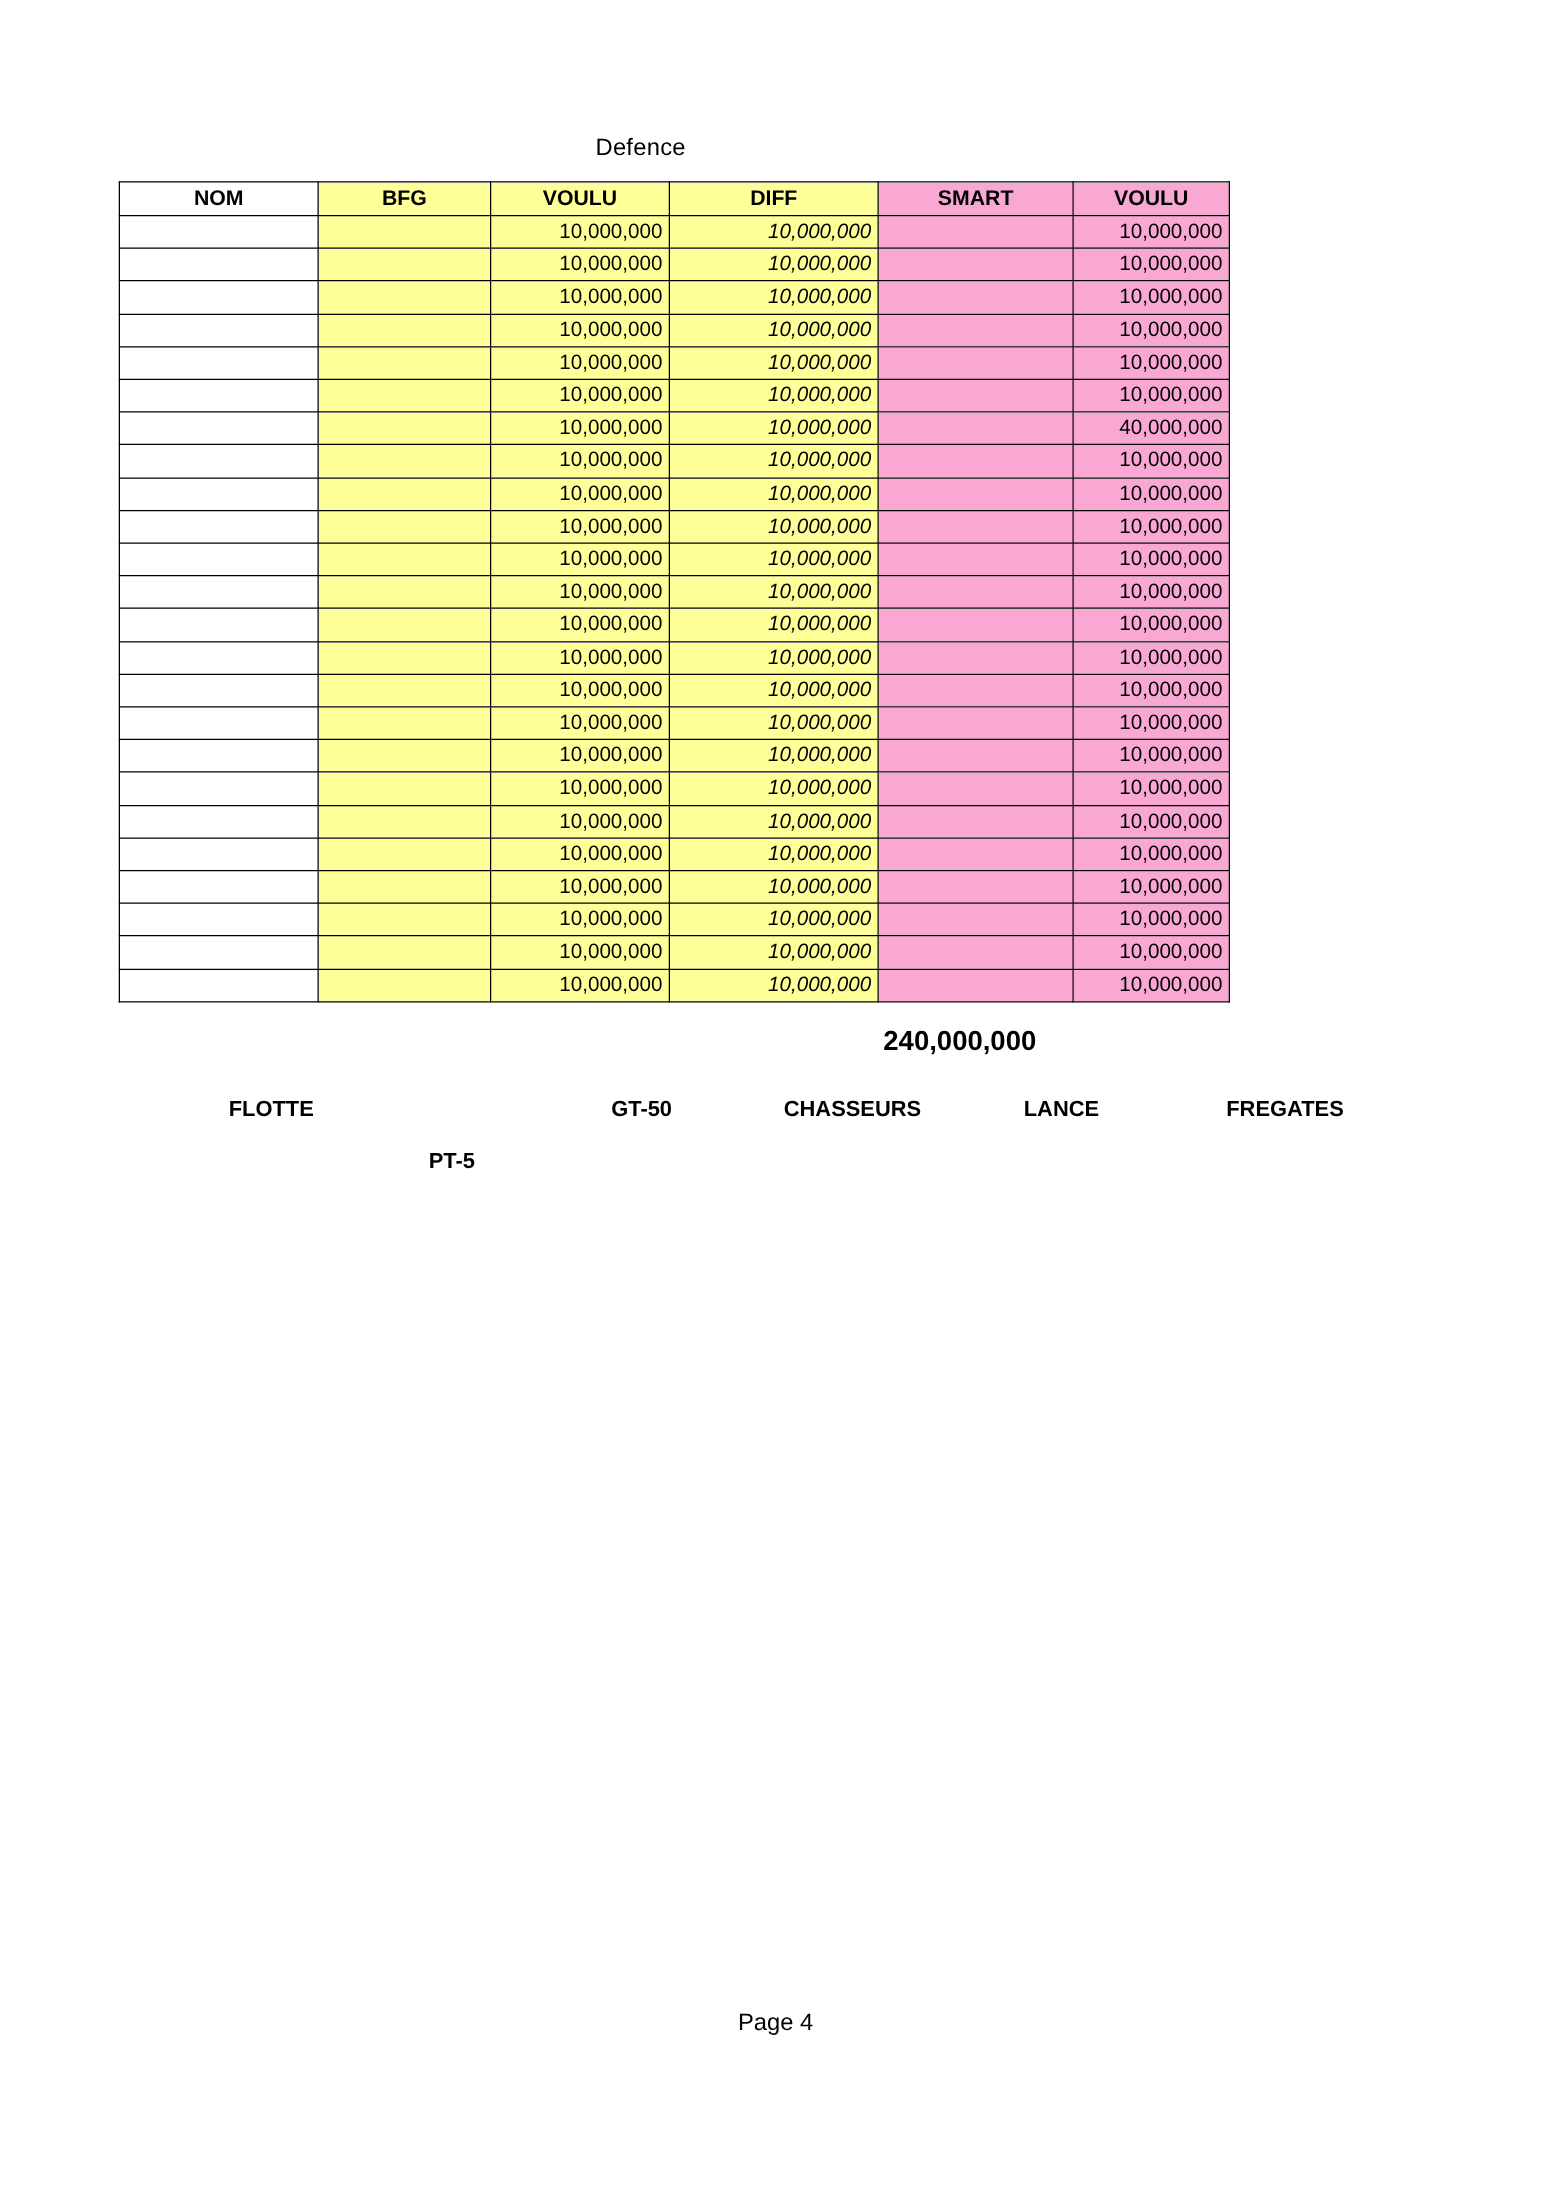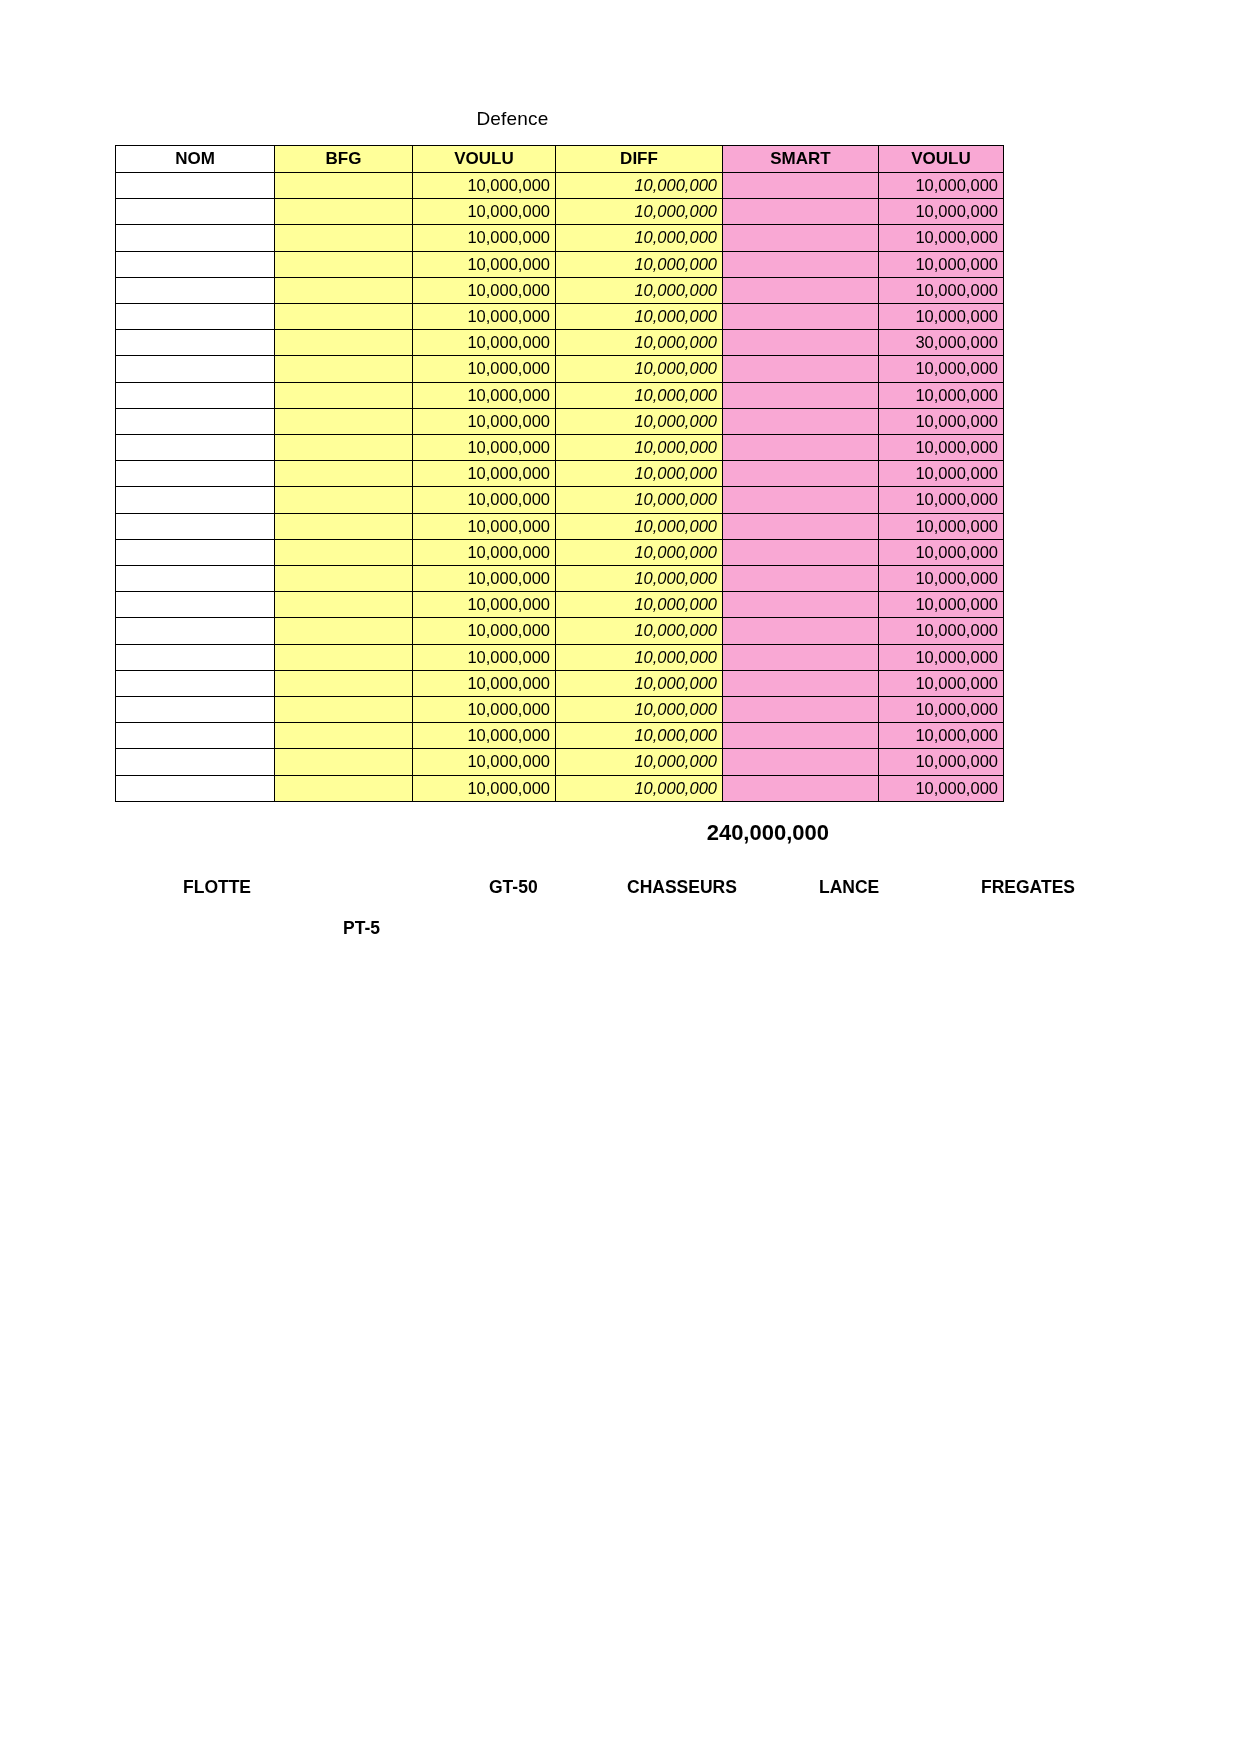--- a/index.html
+++ b/index.html
@@ -31,21 +31,21 @@
     font-size: 19px;
     font-weight: 400;
     letter-spacing: 0.2px;
     color: #000;
   }
 
   
   .table-wrap {
     position: absolute;
     top: 145px;
-    left: 115px;
+    left: 95px;
     width: 996px;
   }
 
   table.sheet {
     border-collapse: collapse;
     table-layout: fixed;
     width: 888px;
   }
 
   table.sheet td,
@@ -209,21 +209,21 @@
             <td class="bg-yellow num-bold">10,000,000</td>
             <td class="bg-blue num"></td>
             <td class="bg-blue num">10,000,000</td>
           </tr>
           <tr>
             <td class="bg-white "></td>
             <td class="bg-yellow num"></td>
             <td class="bg-yellow num">10,000,000</td>
             <td class="bg-yellow num-bold">10,000,000</td>
             <td class="bg-blue num"></td>
-            <td class="bg-blue num">30,000,000</td>
+            <td class="bg-blue num">40,000,000</td>
           </tr>
           <tr>
             <td class="bg-white "></td>
             <td class="bg-yellow num"></td>
             <td class="bg-yellow num">10,000,000</td>
             <td class="bg-yellow num-bold">10,000,000</td>
             <td class="bg-blue num"></td>
             <td class="bg-blue num">10,000,000</td>
           </tr>
           <tr>
@@ -364,14 +364,15 @@
 
   <div class="label-row">
       <span class="lbl-0">FLOTTE</span>
       <span class="lbl-1">PT-5</span>
       <span class="lbl-2">GT-50</span>
       <span class="lbl-3">CHASSEURS</span>
       <span class="lbl-4">LANCE</span>
       <span class="lbl-5">FREGATES</span>
     </div>
 
+  <div class="page-footer">Page 4</div>
 
 </div>
 
 </body></html>

